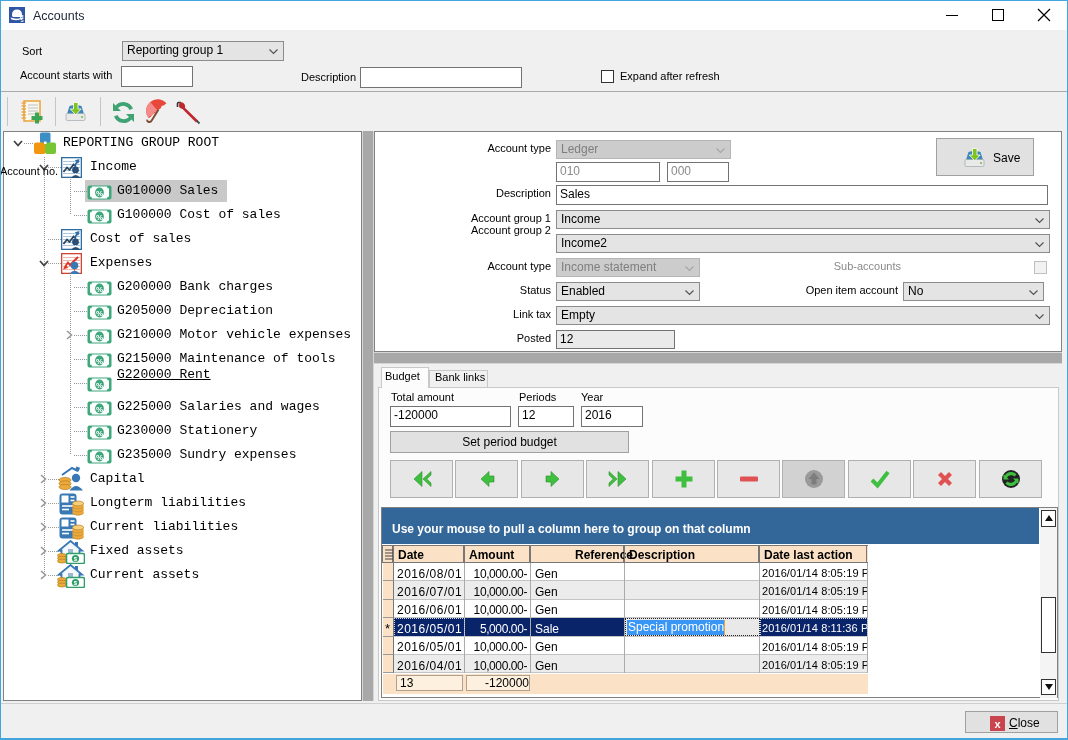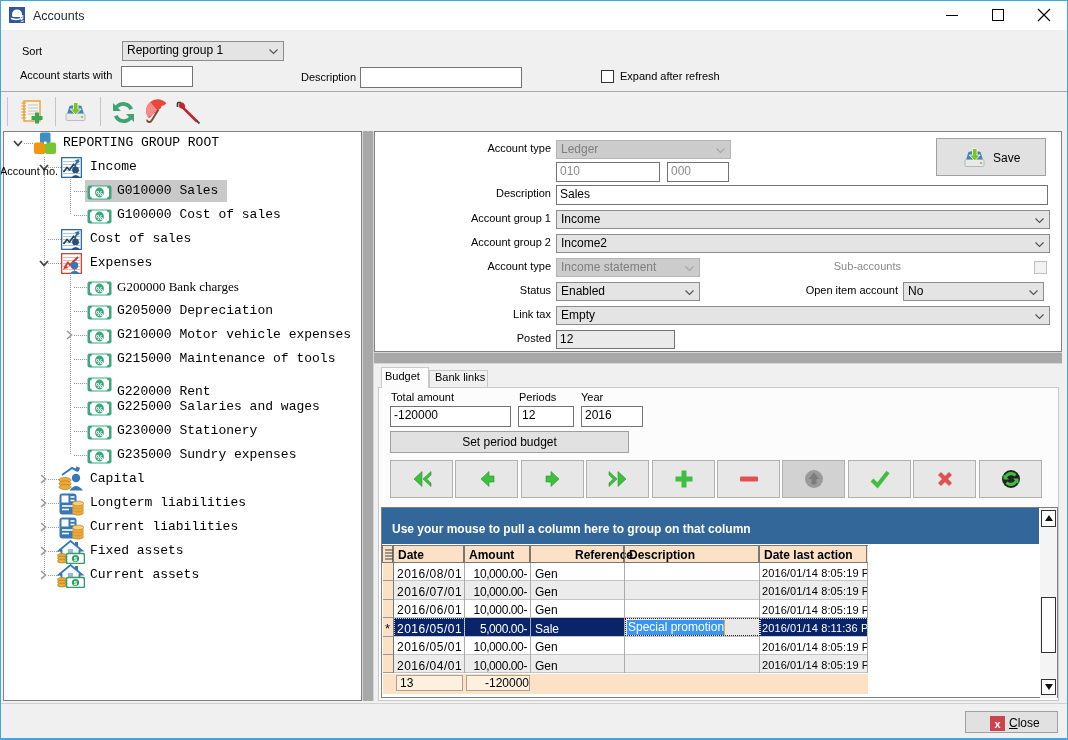--- a/index.html
+++ b/index.html
@@ -178,21 +178,21 @@
 <path d="M12.5 16.2 L13.5 18 L14.5 16.2 Z" fill="#e03425"></path>
   </svg>
 <div class="trow" style="left:90px;top:255px;">Expenses</div>
 <div class="dot" style="left:74px;top:287px;width:13px;height:1px;background-image:repeating-linear-gradient(to right,#9a9a9a 0 1px,transparent 1px 2px);"></div>
 <svg class="abs" style="left:87px;top:281px;" width="25" height="15" viewBox="0 0 25 15">
 <rect x="0.5" y="0.5" width="24" height="14" rx="2" fill="#3da87b"></rect>
 <path d="M3 3.5 Q5 3.5 5 1.5 L20 1.5 Q20 3.5 22 3.5 L22 11.5 Q20 11.5 20 13.5 L5 13.5 Q5 11.5 3 11.5 Z" fill="#fff"></path>
 <ellipse cx="12.5" cy="7.5" rx="4.4" ry="5" fill="#3da87b"></ellipse>
 <text x="12.5" y="10.5" text-anchor="middle" font-size="8" font-weight="bold" fill="#fff" font-family="Liberation Sans">%</text>
   </svg>
-<div class="trow" style="left:117px;top:279px;font-family:Liberation Serif, serif;">G200000 Bank charges</div>
+<div class="trow" style="left:117px;top:279px;">G200000 Bank charges</div>
 <div class="dot" style="left:74px;top:311px;width:13px;height:1px;background-image:repeating-linear-gradient(to right,#9a9a9a 0 1px,transparent 1px 2px);"></div>
 <svg class="abs" style="left:87px;top:305px;" width="25" height="15" viewBox="0 0 25 15">
 <rect x="0.5" y="0.5" width="24" height="14" rx="2" fill="#3da87b"></rect>
 <path d="M3 3.5 Q5 3.5 5 1.5 L20 1.5 Q20 3.5 22 3.5 L22 11.5 Q20 11.5 20 13.5 L5 13.5 Q5 11.5 3 11.5 Z" fill="#fff"></path>
 <ellipse cx="12.5" cy="7.5" rx="4.4" ry="5" fill="#3da87b"></ellipse>
 <text x="12.5" y="10.5" text-anchor="middle" font-size="8" font-weight="bold" fill="#fff" font-family="Liberation Sans">%</text>
   </svg>
 <div class="trow" style="left:117px;top:303px;">G205000 Depreciation</div>
 <div class="dot" style="left:74px;top:335px;width:13px;height:1px;background-image:repeating-linear-gradient(to right,#9a9a9a 0 1px,transparent 1px 2px);"></div>
 <svg class="abs" style="left:66px;top:330px;" width="7" height="10" viewBox="0 0 7 10">
@@ -213,21 +213,21 @@
 <text x="12.5" y="10.5" text-anchor="middle" font-size="8" font-weight="bold" fill="#fff" font-family="Liberation Sans">%</text>
   </svg>
 <div class="trow" style="left:117px;top:351px;">G215000 Maintenance of tools</div>
 <div class="dot" style="left:74px;top:383px;width:13px;height:1px;background-image:repeating-linear-gradient(to right,#9a9a9a 0 1px,transparent 1px 2px);"></div>
 <svg class="abs" style="left:87px;top:377px;" width="25" height="15" viewBox="0 0 25 15">
 <rect x="0.5" y="0.5" width="24" height="14" rx="2" fill="#3da87b"></rect>
 <path d="M3 3.5 Q5 3.5 5 1.5 L20 1.5 Q20 3.5 22 3.5 L22 11.5 Q20 11.5 20 13.5 L5 13.5 Q5 11.5 3 11.5 Z" fill="#fff"></path>
 <ellipse cx="12.5" cy="7.5" rx="4.4" ry="5" fill="#3da87b"></ellipse>
 <text x="12.5" y="10.5" text-anchor="middle" font-size="8" font-weight="bold" fill="#fff" font-family="Liberation Sans">%</text>
   </svg>
-<div class="trow" style="left:117px;top:384px;">G220000 Rent</div>
+<div class="trow" style="left:117px;top:367px;text-decoration:underline;">G220000 Rent</div>
 <div class="dot" style="left:74px;top:407px;width:13px;height:1px;background-image:repeating-linear-gradient(to right,#9a9a9a 0 1px,transparent 1px 2px);"></div>
 <svg class="abs" style="left:87px;top:401px;" width="25" height="15" viewBox="0 0 25 15">
 <rect x="0.5" y="0.5" width="24" height="14" rx="2" fill="#3da87b"></rect>
 <path d="M3 3.5 Q5 3.5 5 1.5 L20 1.5 Q20 3.5 22 3.5 L22 11.5 Q20 11.5 20 13.5 L5 13.5 Q5 11.5 3 11.5 Z" fill="#fff"></path>
 <ellipse cx="12.5" cy="7.5" rx="4.4" ry="5" fill="#3da87b"></ellipse>
 <text x="12.5" y="10.5" text-anchor="middle" font-size="8" font-weight="bold" fill="#fff" font-family="Liberation Sans">%</text>
   </svg>
 <div class="trow" style="left:117px;top:399px;">G225000 Salaries and wages</div>
 <div class="dot" style="left:74px;top:431px;width:13px;height:1px;background-image:repeating-linear-gradient(to right,#9a9a9a 0 1px,transparent 1px 2px);"></div>
 <svg class="abs" style="left:87px;top:425px;" width="25" height="15" viewBox="0 0 25 15">
@@ -323,39 +323,39 @@
 <text x="18.5" y="21" text-anchor="middle" font-size="6" font-weight="bold" fill="#fff" font-family="Liberation Sans">$</text>
   </svg>
 <div class="trow" style="left:90px;top:567px;">Current assets</div>
 <div class="abs" style="left:362px;top:131px;width:12px;height:570px;background:#a8a8a8;border-left:1px solid #d5d5d5;border-right:1px solid #d5d5d5;"></div>
 <div class="abs" style="left:374px;top:352px;width:688px;height:12px;background:#a8a8a8;border-top:1px solid #d5d5d5;border-bottom:1px solid #d5d5d5;"></div>
 <div class="abs" style="left:374px;top:131px;width:688px;height:221px;background:#fff;border:1px solid #828282;"></div>
 <div class="lbl" style="left:0;top:142px;width:551px;text-align:right;color:#000;">Account type</div>
 <div class="cb" style="left:556px;top:140px;width:175px;height:19px;background:#ccc;border-color:#b5b5b5;color:#7e7e7e;">Ledger<svg style="position:absolute;right:5px;top:7px;" width="9" height="6" viewBox="0 0 9 6">
       <polyline points="0.5,0.5 4.5,4.5 8.5,0.5" fill="none" stroke="#a5a5a5" stroke-width="1.2"></polyline>
     </svg></div>
-<div class="btn" style="left:936px;top:138px;width:110px;height:38px;">
+<div class="btn" style="left:936px;top:138px;width:98px;height:38px;">
 <svg class="abs" style="left:25px;top:7px;" width="25" height="24" viewBox="0 0 25 24">
 <path d="M4 14 L6.5 6 Q12.5 4.2 18.5 6 L21 14 Z" fill="#3e87b8"></path>
 <rect x="3" y="13.5" width="19" height="7" rx="1.3" fill="#e9e9e9" stroke="#9fa8ad" stroke-width="0.7"></rect>
 <circle cx="19" cy="17" r="1.1" fill="#7bc143"></circle>
 <path d="M10.5 2.5 h4.5 v6.5 h3.2 L12.75 14.8 L7.3 9 h3.2 z" fill="#7ec41c" stroke="#fff" stroke-width="0.8"></path>
 </svg>
 <span style="position:absolute;left:56px;top:12px;">Save</span>
   </div>
 <div class="lbl" style="left:0;top:165px;width:551px;color:#000;">Account no.</div>
 <div class="tb" style="left:556px;top:162px;width:104px;height:20px;color:#8a8a8a;">010</div>
 <div class="tb" style="left:667px;top:162px;width:62px;height:20px;color:#8a8a8a;">000</div>
 <div class="lbl" style="left:0;top:187px;width:551px;text-align:right;color:#000;">Description</div>
 <div class="tb" style="left:556px;top:185px;width:492px;height:20px;">Sales</div>
 <div class="lbl" style="left:0;top:212px;width:551px;text-align:right;color:#000;">Account group 1</div>
 <div class="cb" style="left:556px;top:210px;width:494px;height:19px;">Income<svg style="position:absolute;right:5px;top:7px;" width="9" height="6" viewBox="0 0 9 6">
       <polyline points="0.5,0.5 4.5,4.5 8.5,0.5" fill="none" stroke="#555" stroke-width="1.2"></polyline>
     </svg></div>
-<div class="lbl" style="left:0;top:236px;width:551px;text-align:right;color:#000;">Account group 2</div>
+<div class="lbl" style="left:0;top:224px;width:551px;text-align:right;color:#000;">Account group 2</div>
 <div class="cb" style="left:556px;top:234px;width:494px;height:19px;">Income2<svg style="position:absolute;right:5px;top:7px;" width="9" height="6" viewBox="0 0 9 6">
       <polyline points="0.5,0.5 4.5,4.5 8.5,0.5" fill="none" stroke="#555" stroke-width="1.2"></polyline>
     </svg></div>
 <div class="lbl" style="left:0;top:260px;width:551px;text-align:right;color:#000;">Account type</div>
 <div class="cb" style="left:556px;top:258px;width:144px;height:19px;background:#ccc;border-color:#b5b5b5;color:#7e7e7e;">Income statement<svg style="position:absolute;right:5px;top:7px;" width="9" height="6" viewBox="0 0 9 6">
       <polyline points="0.5,0.5 4.5,4.5 8.5,0.5" fill="none" stroke="#a5a5a5" stroke-width="1.2"></polyline>
     </svg></div>
 <div class="lbl" style="left:700px;top:260px;width:201px;text-align:right;color:#8a8a8a;">Sub-accounts</div>
 <div class="abs" style="left:1034px;top:261px;width:13px;height:13px;background:#f2f2f2;border:1px solid #c0c0c0;"></div>
 <div class="lbl" style="left:0;top:284px;width:551px;text-align:right;color:#000;">Status</div>

